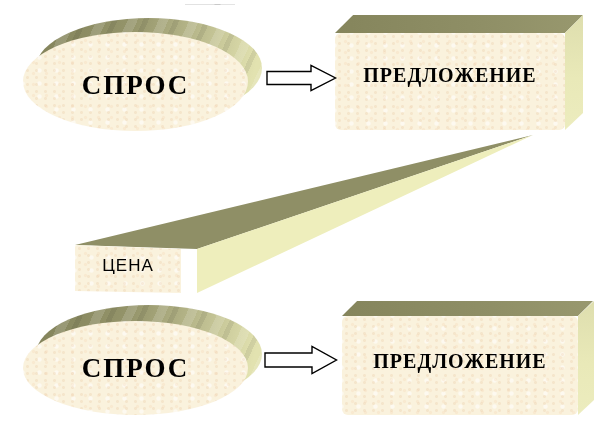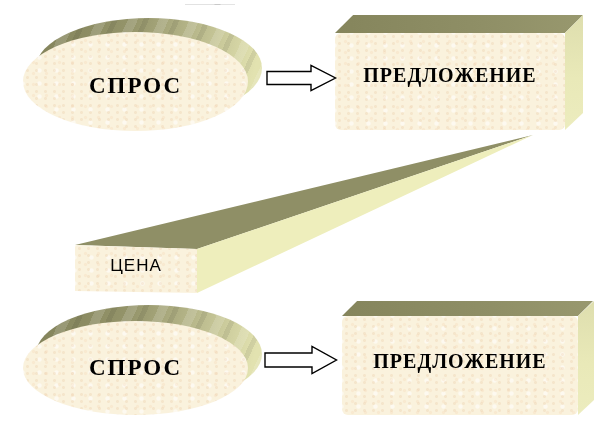--- a/index.html
+++ b/index.html
@@ -31,41 +31,41 @@
     background-image:linear-gradient(to right,#85855c,var(--extrusion-olive,#8f8f66) 60%,#98986e);
   }
   .box-right{
     background-image:linear-gradient(to bottom,#dedeae,var(--extrusion-pale,#e9e9b8) 55%,#ececbe);
   }
   .label{
     display:flex;align-items:center;justify-content:center;
     color:var(--label-color,#000);text-align:center;white-space:nowrap;
   }
   .label-serif{font-weight:bold;font-family:"Liberation Serif",serif;}
-  .demand-label{font-size:23px;letter-spacing:2px;}
+  .demand-label{font-size:27px;letter-spacing:2px;}
   .supply-label{font-size:20px;letter-spacing:1px;border-radius:6px;}
   .price-label{font-family:"Liberation Sans",sans-serif;font-size:17px;letter-spacing:1px;}
   .olive-fill{fill:var(--extrusion-olive,#8f8f66);}
   .pale-fill{fill:var(--wedge-bottom-pale,#eeeebc);}
   .arrow{fill:var(--arrow-fill,#fff);stroke:var(--arrow-stroke,#000);stroke-width:1.4;stroke-linejoin:miter;}
   .artifact{background:linear-gradient(to right,#e2e2e2 0 58%,#c9c9c9 60% 70%,#e4e4e4 72% 100%);}
 </style>
 </head>
 <body>
 
 <div class="canvas">
 
   <div class="abs artifact" style="left:185px;top:4px;width:50px;height:1px;"></div>
 
   <svg class="layer" width="614" height="436" viewBox="0 0 614 436">
     <polygon class="olive-fill" points="75,245 197,249 533,135"></polygon>
     <polygon class="pale-fill" points="197,249 197,293 533,135"></polygon>
   </svg>
 
-  <div class="abs cream-tex label price-label" style="left:75px;top:245px;width:122px;height:48px;
+  <div class="abs cream-tex label price-label" style="left:75px;top:245px;width:106px;height:48px;
               clip-path:polygon(0% 0%, 100% 8.3%, 100% 100%, 0% 95.8%);
               transform:translateZ(0);">
     <span style="transform:translateY(-3px);">ЦЕНА</span>
   </div>
 
   <div class="abs ellipse rim" style="left:36px;top:18px;width:226px;height:100px;"></div>
   <div class="abs ellipse cream-tex label label-serif demand-label" style="left:23px;top:32px;width:225px;height:99px;">
     <span style="transform:translateY(4px);">СПРОС</span>
   </div>
 

